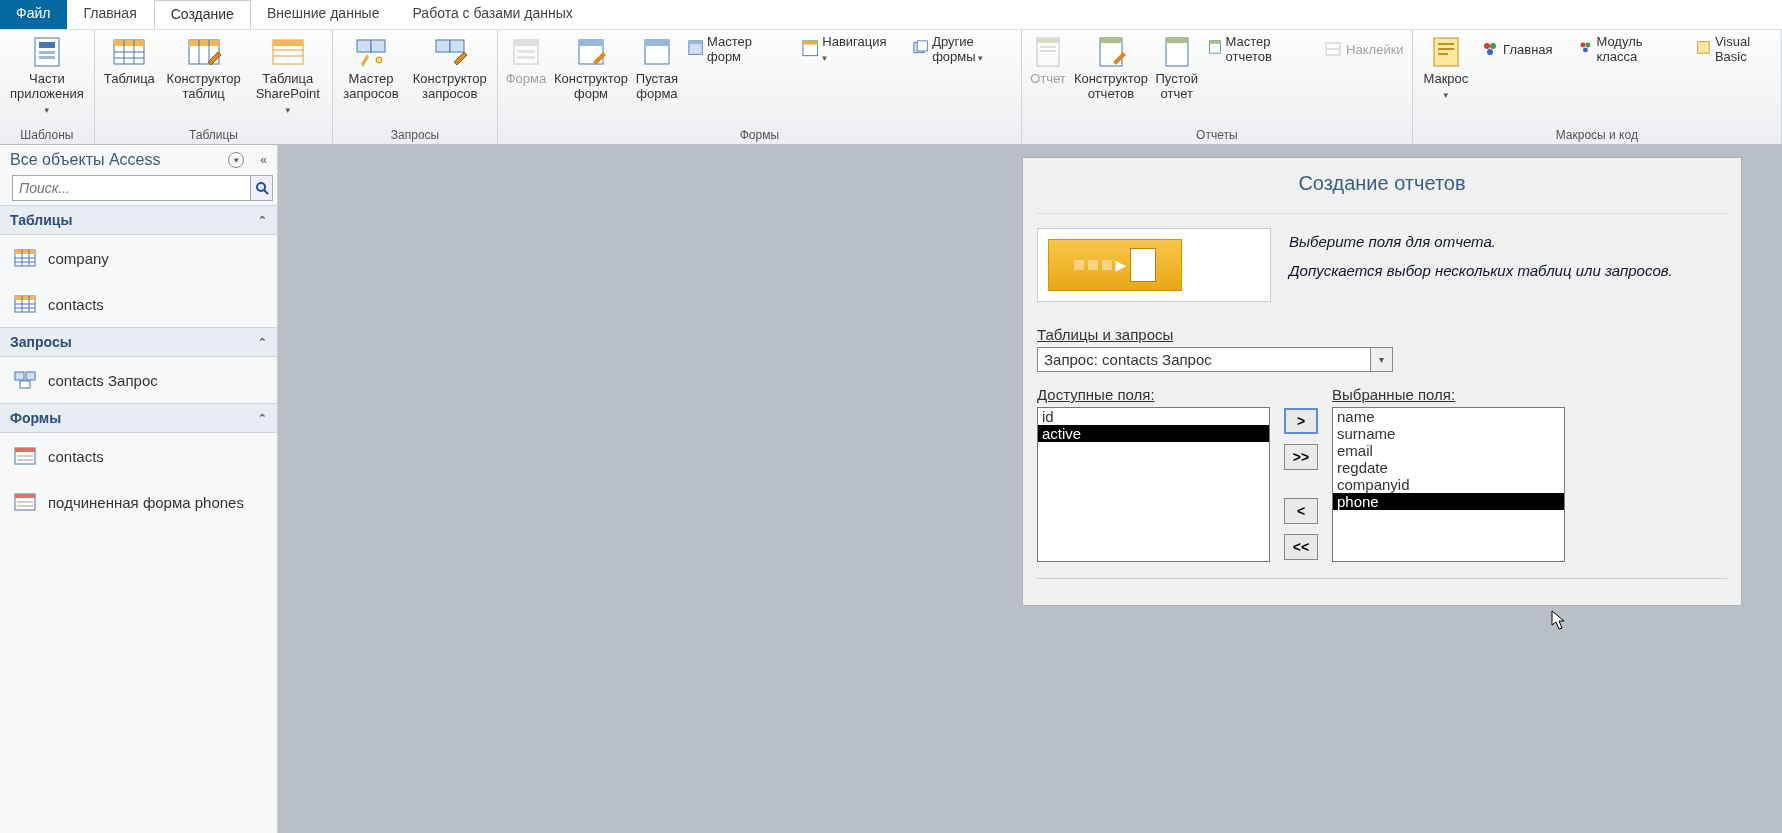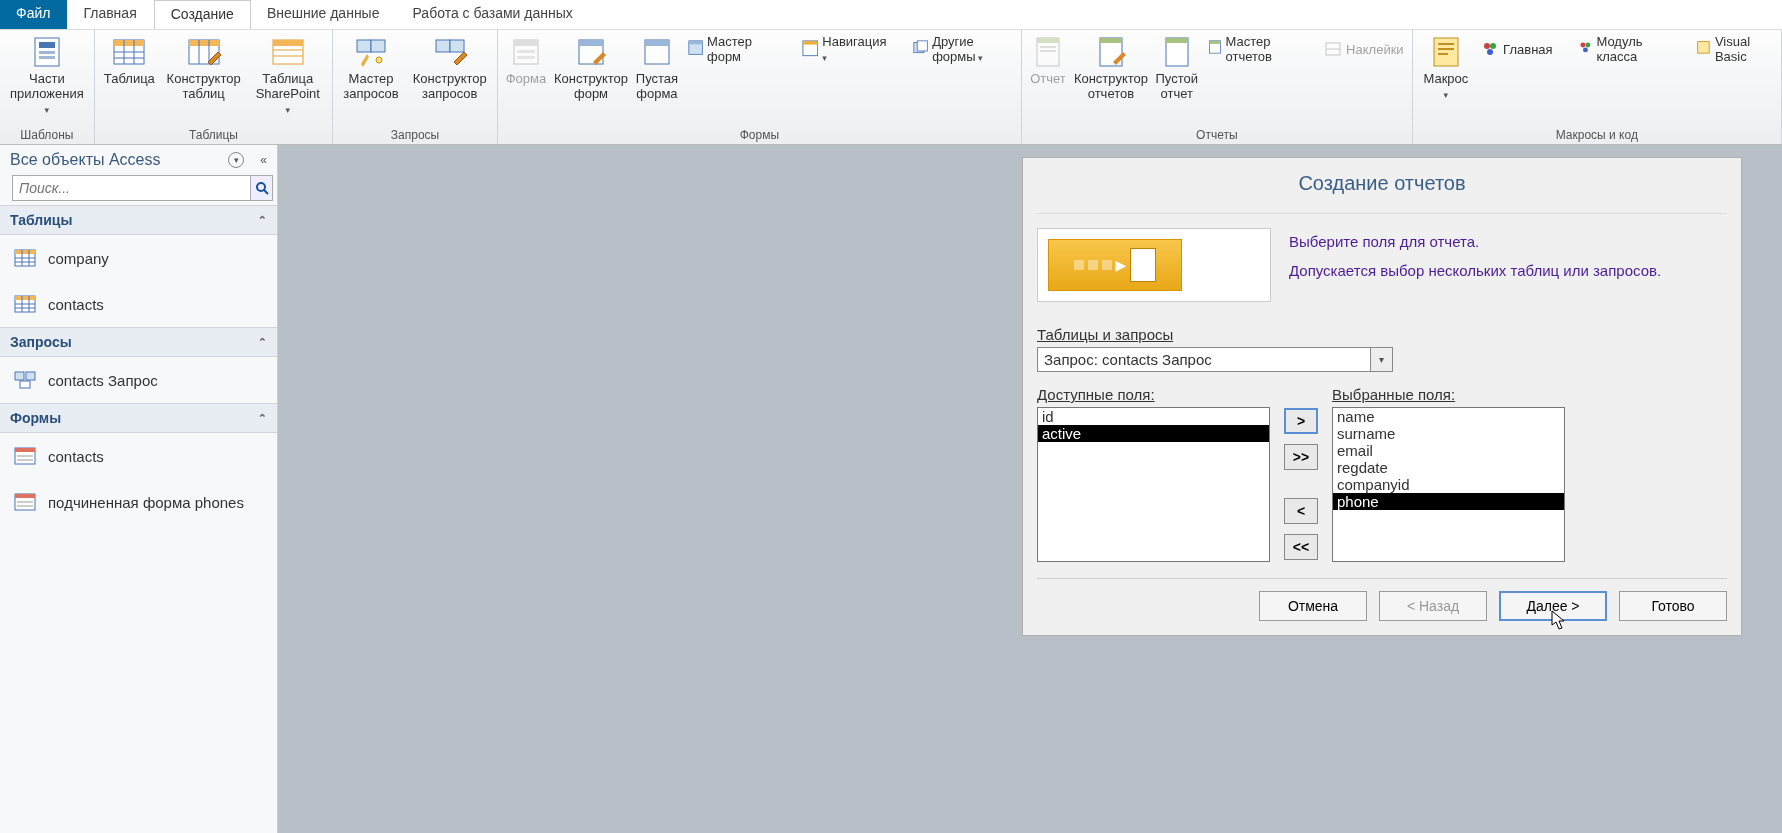--- a/index.html
+++ b/index.html
@@ -40,21 +40,21 @@
 .nav-section-hdr .caret { font-size:11px; color:#666; }
 .nav-item { display:flex; align-items:center; gap:12px; padding: 14px 10px 14px 14px; cursor:pointer; font-size:15px; color:#333;}
 .workspace { flex:1; background:#b9bfc7; position:relative; }
 
 
 .wizard { position:absolute; right:40px; top:12px; width:720px; background:#f0f0f0; border:1px solid #b0b0b0; padding: 0 14px 14px 14px; }
 .wizard-title { text-align:center; font-size:20px; color:#3a5f87; padding: 14px 0 18px 0; border-bottom:1px solid #ddd; }
 .wizard-top { display:flex; gap:18px; padding:14px 0; }
 .wizard-img { width:134px; height:52px; background: linear-gradient(#f9c64a,#e8a817); border:1px solid #d89500; display:flex; align-items:center; justify-content:center; gap:4px;}
 .wizard-img .blk { width:10px;height:10px;background:#fff6; }
-.wizard-text { flex:1; font-size:15px; color:#4c1d95; line-height:1.9; }
+.wizard-text { flex:1; font-size:15px; color:#0f172a; line-height:1.9;font-style:italic; }
 .wizard-label { font-size:15px; margin: 10px 0 4px 0; }
 .wizard-select { display:flex; width:356px; }
 .wizard-select .val { flex:1; border:1px solid #888; background:#fff; padding:3px 6px; font-size:15px; }
 .wizard-select .dd { width:22px; border:1px solid #888; border-left:none; background:#eee; display:flex;align-items:center;justify-content:center; font-size:10px; color:#555;}
 .fields-row { display:flex; gap:14px; margin-top:14px; }
 .fields-col { display:flex; flex-direction:column; }
 .fields-col .lbl { font-size:15px; margin-bottom:4px; }
 .listbox { border:1px solid #777; background:#fff; width:233px; height:155px; overflow:auto; font-size:15px; }
 .listbox .opt { padding:0px 4px; cursor:pointer; }
 .listbox .opt.sel { background:#000; color:#fff; }
@@ -495,25 +495,19 @@
               <div class="opt">surname</div>
               <div class="opt">email</div>
               <div class="opt">regdate</div>
               <div class="opt">companyid</div>
               <div class="opt sel">phone</div>
             </div>
         </div>
       </div>
 
       <hr class="wizard-hr">
-      <div class="wizard-footer">
-        <button>Отмена</button>
-        <button class="disabled">&lt; Назад</button>
-        <button class="primary">Далее &gt;</button>
-        <button>Готово</button>
-      </div>
 
       <svg class="cursor-img" style="left:528px; top:452px" width="18" height="20" viewBox="0 0 18 20">
           <path d="M1 1 l0 14 l4 -3 l3 7 l3 -1 l-3 -7 l5 0 z" fill="#fff" stroke="#000"></path>
         </svg>
     </div>
   </div>
 </div>
 
 </body></html>

